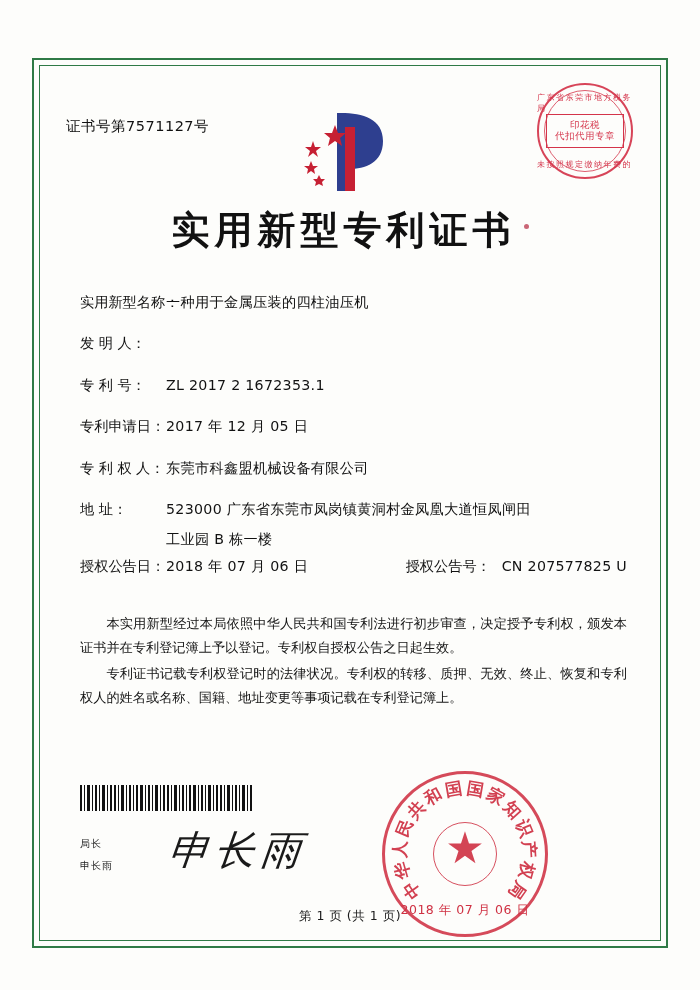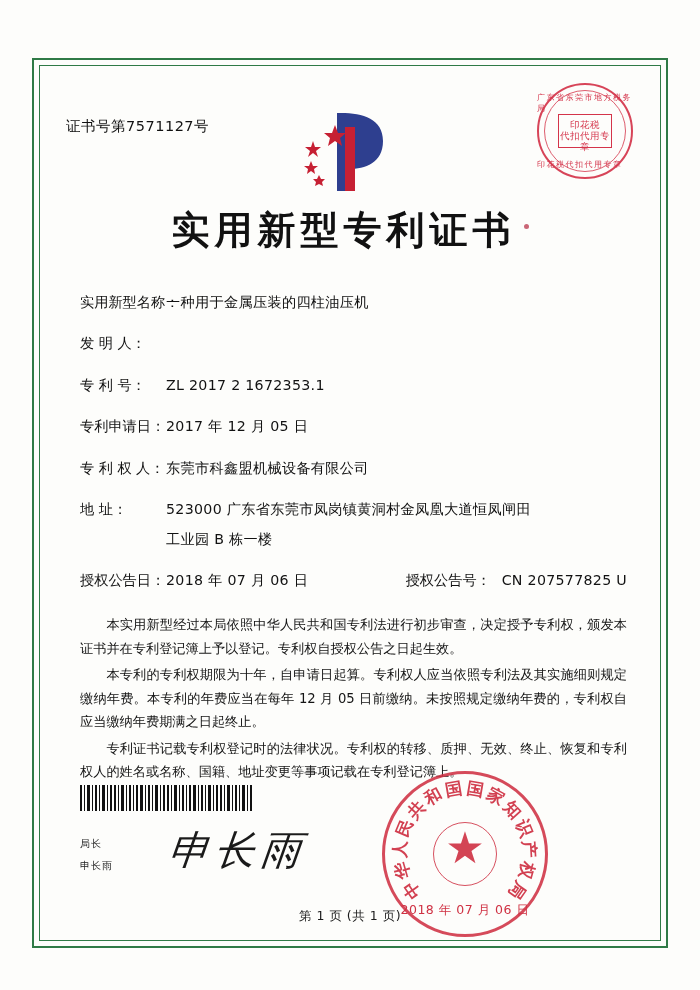--- a/index.html
+++ b/index.html
@@ -77,21 +77,21 @@
     inset: 7px;
     border: 1px solid #d4344a;
     border-radius: 50%;
     opacity: .8;
   }
   .stamp-top .inner-box {
     position: absolute;
     left: 50%;
     top: 50%;
     transform: translate(-50%,-50%);
-    width: 54px;
+    width: 78px;
     height: 34px;
     border: 1.4px solid #d4344a;
     color: #d4344a;
     font-size: 9.5px;
     line-height: 11px;
     text-align: center;
     padding-top: 4px;
     box-sizing: border-box;
     letter-spacing: .5px;
   }
@@ -173,38 +173,38 @@
     width: 340px;
     display: flex;
   }
   .field-row.two .right {
     display: flex;
   }
   .right .field-label { width: 96px; flex: 0 0 96px; }
   .addr-second {
     margin-left: 86px;
     margin-top: -12px;
-    margin-bottom: 14px;
     letter-spacing: .3px;
   }
 
   
   .paras {
     position: absolute;
     left: 41px;
     right: 34px;
     top: 548px;
     font-size: 13.2px;
     line-height: 1.78;
     text-align: justify;
     color: #141414;
   }
   .paras p {
     margin: 0 0 3px 0;
     text-indent: 2em;
+    font-family: Liberation Mono, monospace;
   }
 
   
   .barcode {
     position: absolute;
     left: 41px;
     top: 720px;
     width: 175px;
     height: 26px;
   }
@@ -319,21 +319,21 @@
     <div class="cert-no">证书号第7571127号</div>
 
     <div class="stamp-top">
       <div class="ring"></div>
       <div class="ring2"></div>
       <div class="arc-top">广东省东莞市地方税务局</div>
       <div class="inner-box">
         <span>印花税</span><br>
         <span>代扣代用专章</span>
       </div>
-      <div class="arc-bottom">印花税代扣代用专章</div>
+      <div class="arc-bottom">未按照规定缴纳年费的</div>
     </div>
 
     <div class="logo">
       <svg viewBox="0 0 130 92" width="130" height="92" aria-hidden="true">
         <path d="M56 8 C78 8 98 14 98 36 C98 58 80 64 64 64 L64 86 L52 86 L52 8 Z" fill="#2e3f8f"></path>
         <path d="M56 12 L64 12 L64 86 L56 86 Z" fill="#ffffff" opacity="0"></path>
         <polygon points="50,20 53,28 61,28 55,33 57,41 50,36 43,41 45,33 39,28 47,28" fill="#c62033"></polygon>
         <polygon points="28,36 30,42 36,42 31,46 33,52 28,48 23,52 25,46 20,42 26,42" fill="#c62033"></polygon>
         <polygon points="26,56 28,61 33,61 29,64 30,69 26,66 22,69 23,64 19,61 24,61" fill="#c62033"></polygon>
         <polygon points="34,70 36,74 40,74 37,77 38,81 34,79 30,81 31,77 28,74 32,74" fill="#c62033"></polygon>
@@ -385,21 +385,20 @@
         <div class="right">
           <div class="field-label">授权公告号：</div>
           <div class="field-value">CN 207577825 U</div>
         </div>
       </div>
 
     </div>
 
     <div class="paras">
       <p>本实用新型经过本局依照中华人民共和国专利法进行初步审查，决定授予专利权，颁发本证书并在专利登记簿上予以登记。专利权自授权公告之日起生效。</p>
-      <p>本专利的专利权期限为十年，自申请日起算。专利权人应当依照专利法及其实施细则规定缴纳年费。本专利的年费应当在每年 12 月 05 日前缴纳。未按照规定缴纳年费的，专利权自应当缴纳年费期满之日起终止。</p>
       <p>专利证书记载专利权登记时的法律状况。专利权的转移、质押、无效、终止、恢复和专利权人的姓名或名称、国籍、地址变更等事项记载在专利登记簿上。</p>
     </div>
 
     <div class="barcode">
       <i style="left:0px;width:2px"></i>
         <i style="left:4px;width:1px"></i>
         <i style="left:7px;width:3px"></i>
       <i style="left:12px;width:1px"></i>
         <i style="left:15px;width:2px"></i>
         <i style="left:19px;width:1px"></i>

